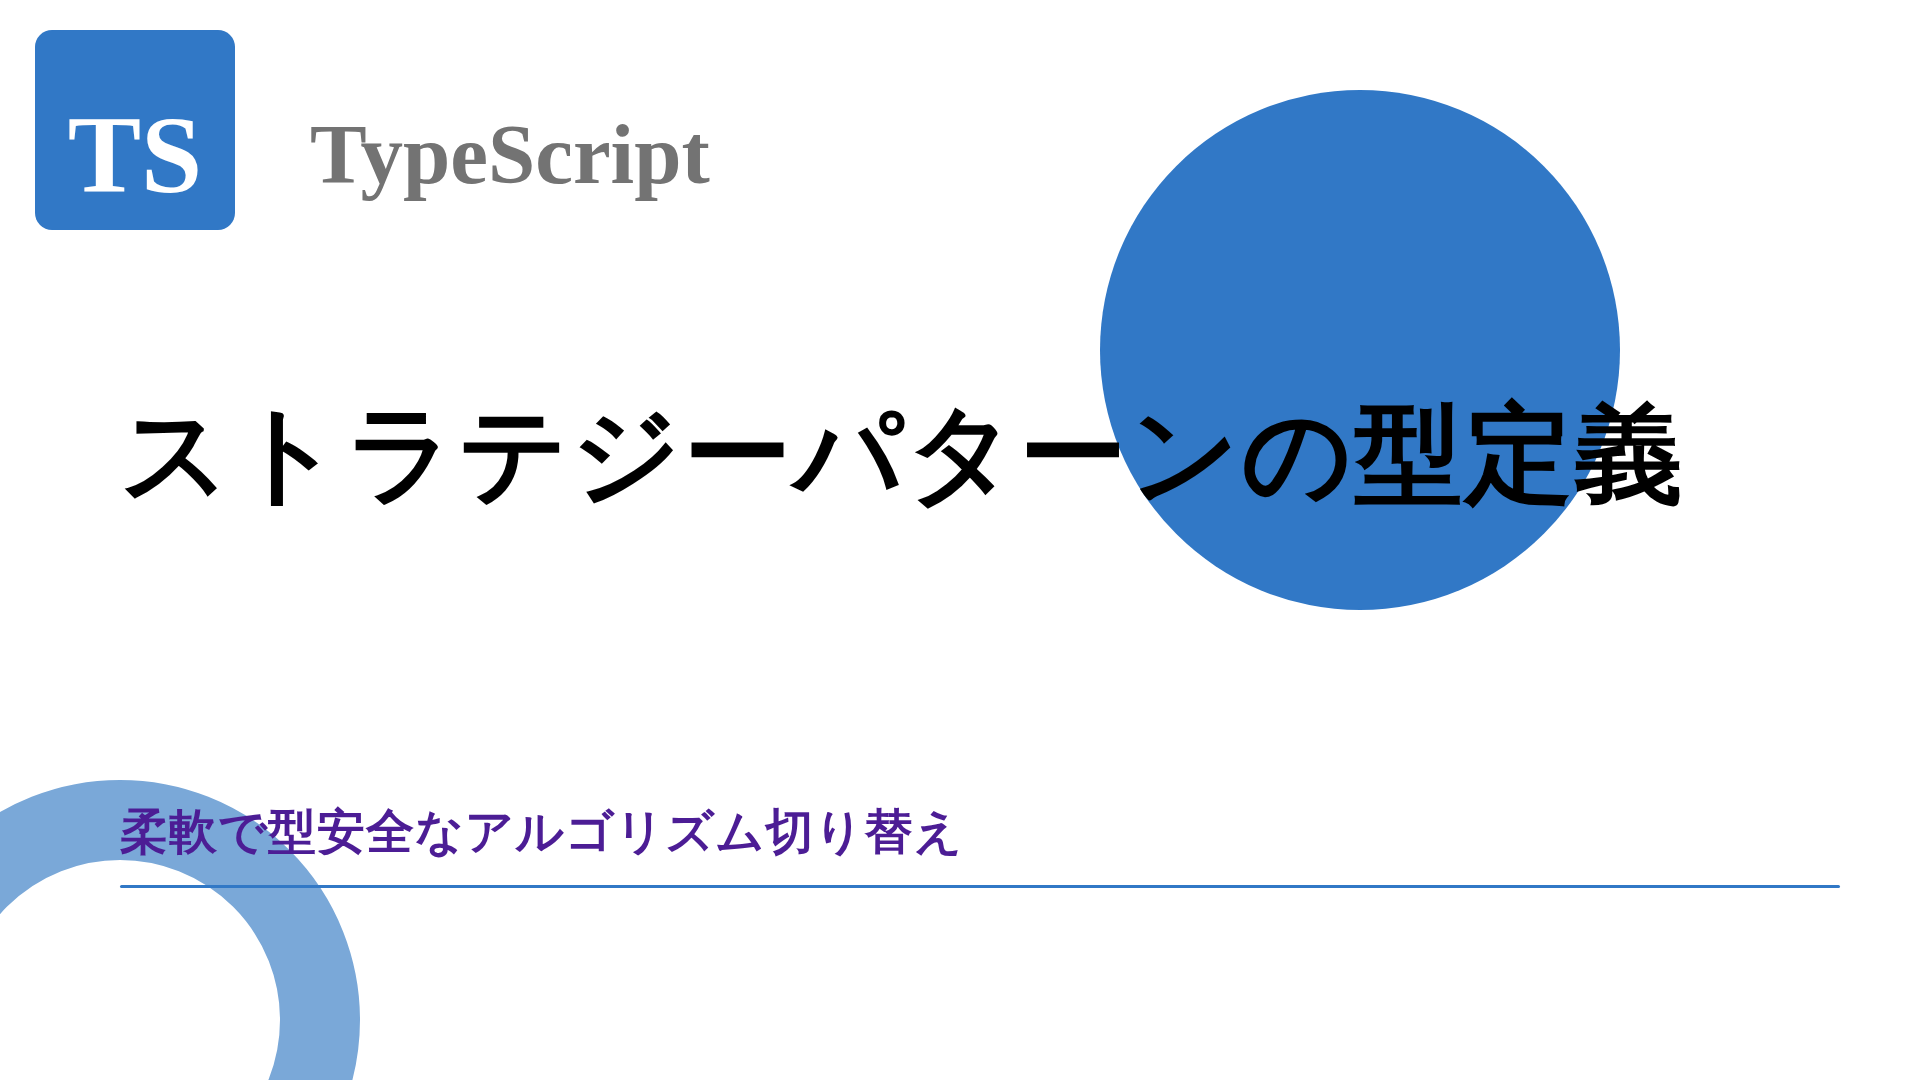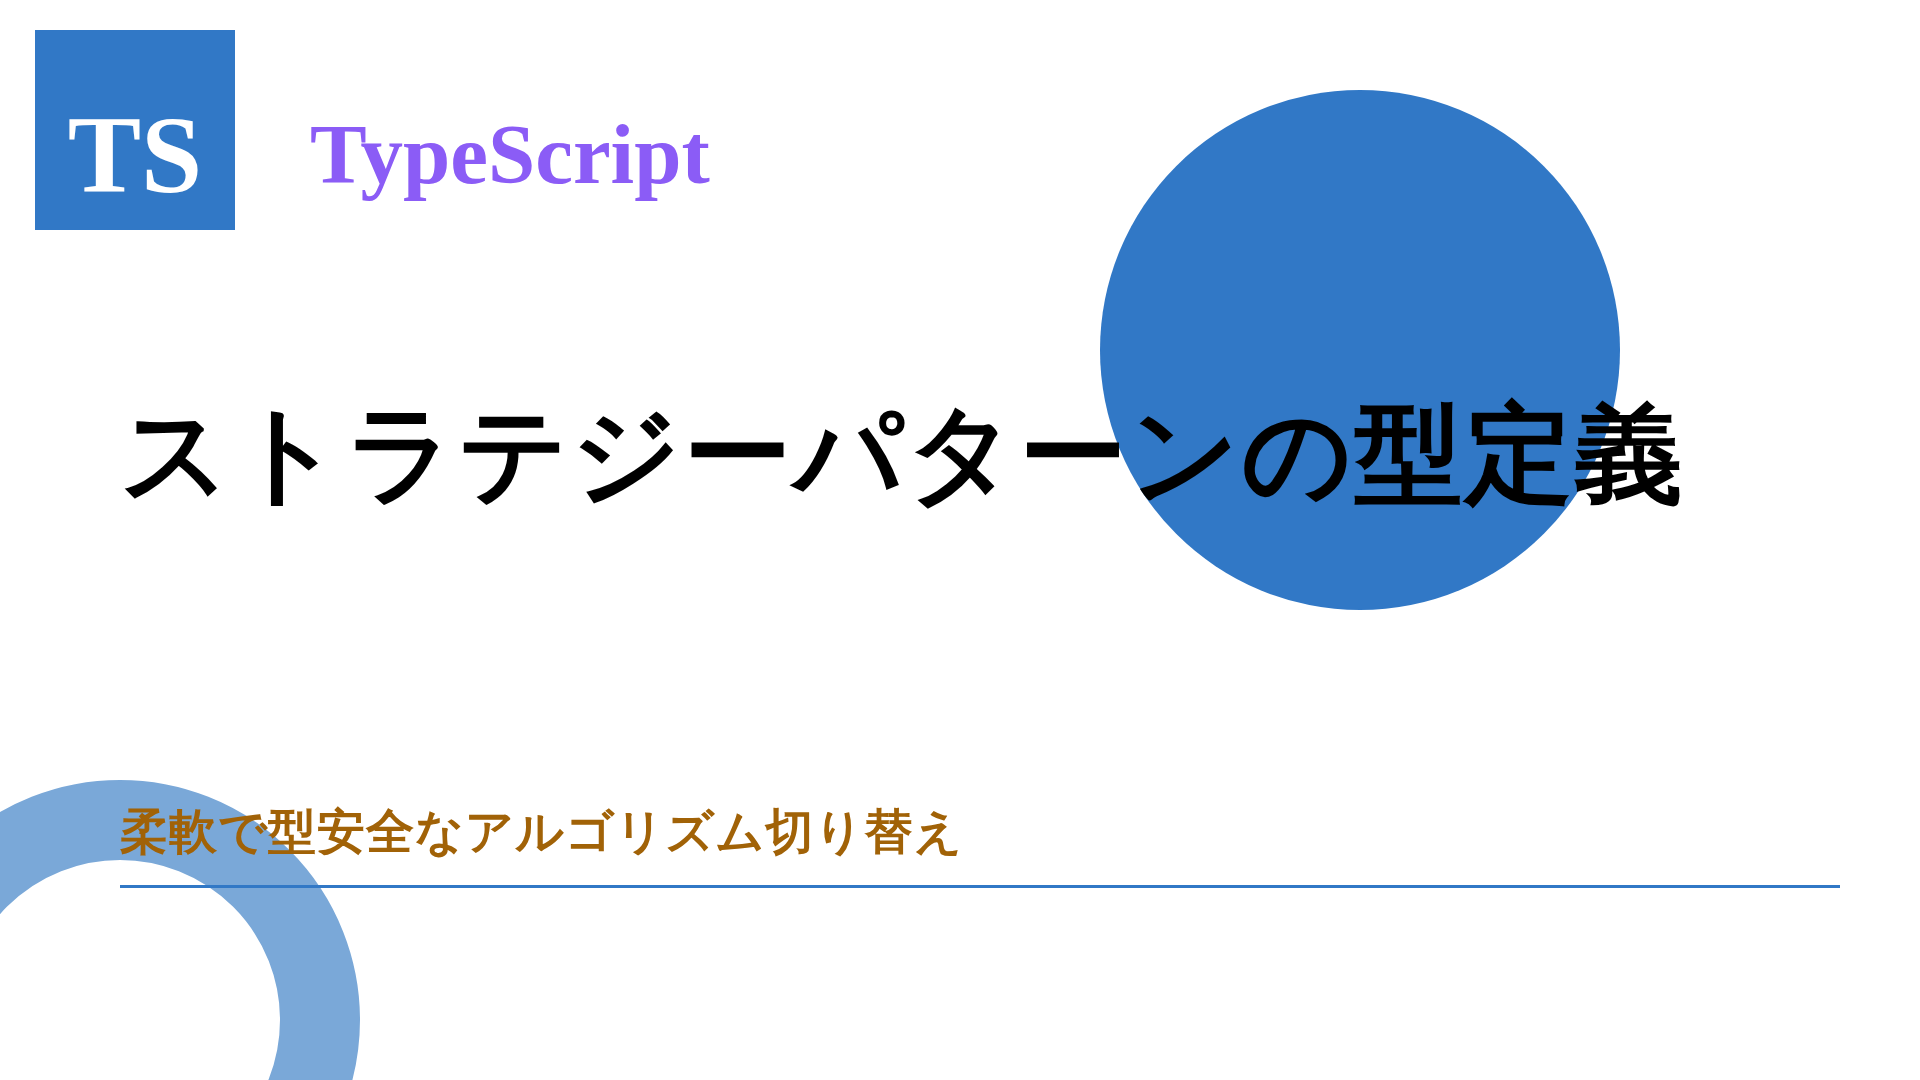--- a/index.html
+++ b/index.html
@@ -1,18 +1,19 @@
 <!DOCTYPE html>
 <html><head>
   <meta charset="utf-8">
   <style>
     * {
       margin: 0;
       padding: 0;
       box-sizing: border-box;
+      border-radius: 17px;
     }
     
     body {
       width: 1920px;
       height: 1080px;
       background: #ffffff;
       position: relative;
       overflow: hidden;
       font-family: "Hiragino Sans", "Meiryo", "Yu Gothic", sans-serif;
     }
@@ -37,21 +38,21 @@
       font-family: "Comic Sans MS", "Segoe Script", cursive;
       line-height: 1;
     }
     
     .header-label {
       position: absolute;
       top: 105px;
       left: 310px;
       font-size: 85px;
       font-weight: 600;
-      color: #8b5cf6;
+      color: #737373;
       font-family: "Comic Sans MS", "Segoe Script", cursive;
     }
     
     .big-circle {
       position: absolute;
       top: 90px;
       right: 300px;
       width: 520px;
       height: 520px;
       background: #3178c6;
@@ -82,21 +83,21 @@
       z-index: 2;
       letter-spacing: 0.02em;
     }
     
     .subtitle {
       position: absolute;
       top: 800px;
       left: 120px;
       font-size: 48px;
       font-weight: 700;
-      color: #a16207;
+      color: #4c1d95;
       z-index: 2;
       letter-spacing: 0.02em;
     }
     
     .divider {
       position: absolute;
       top: 885px;
       left: 120px;
       right: 80px;
       height: 3px;

